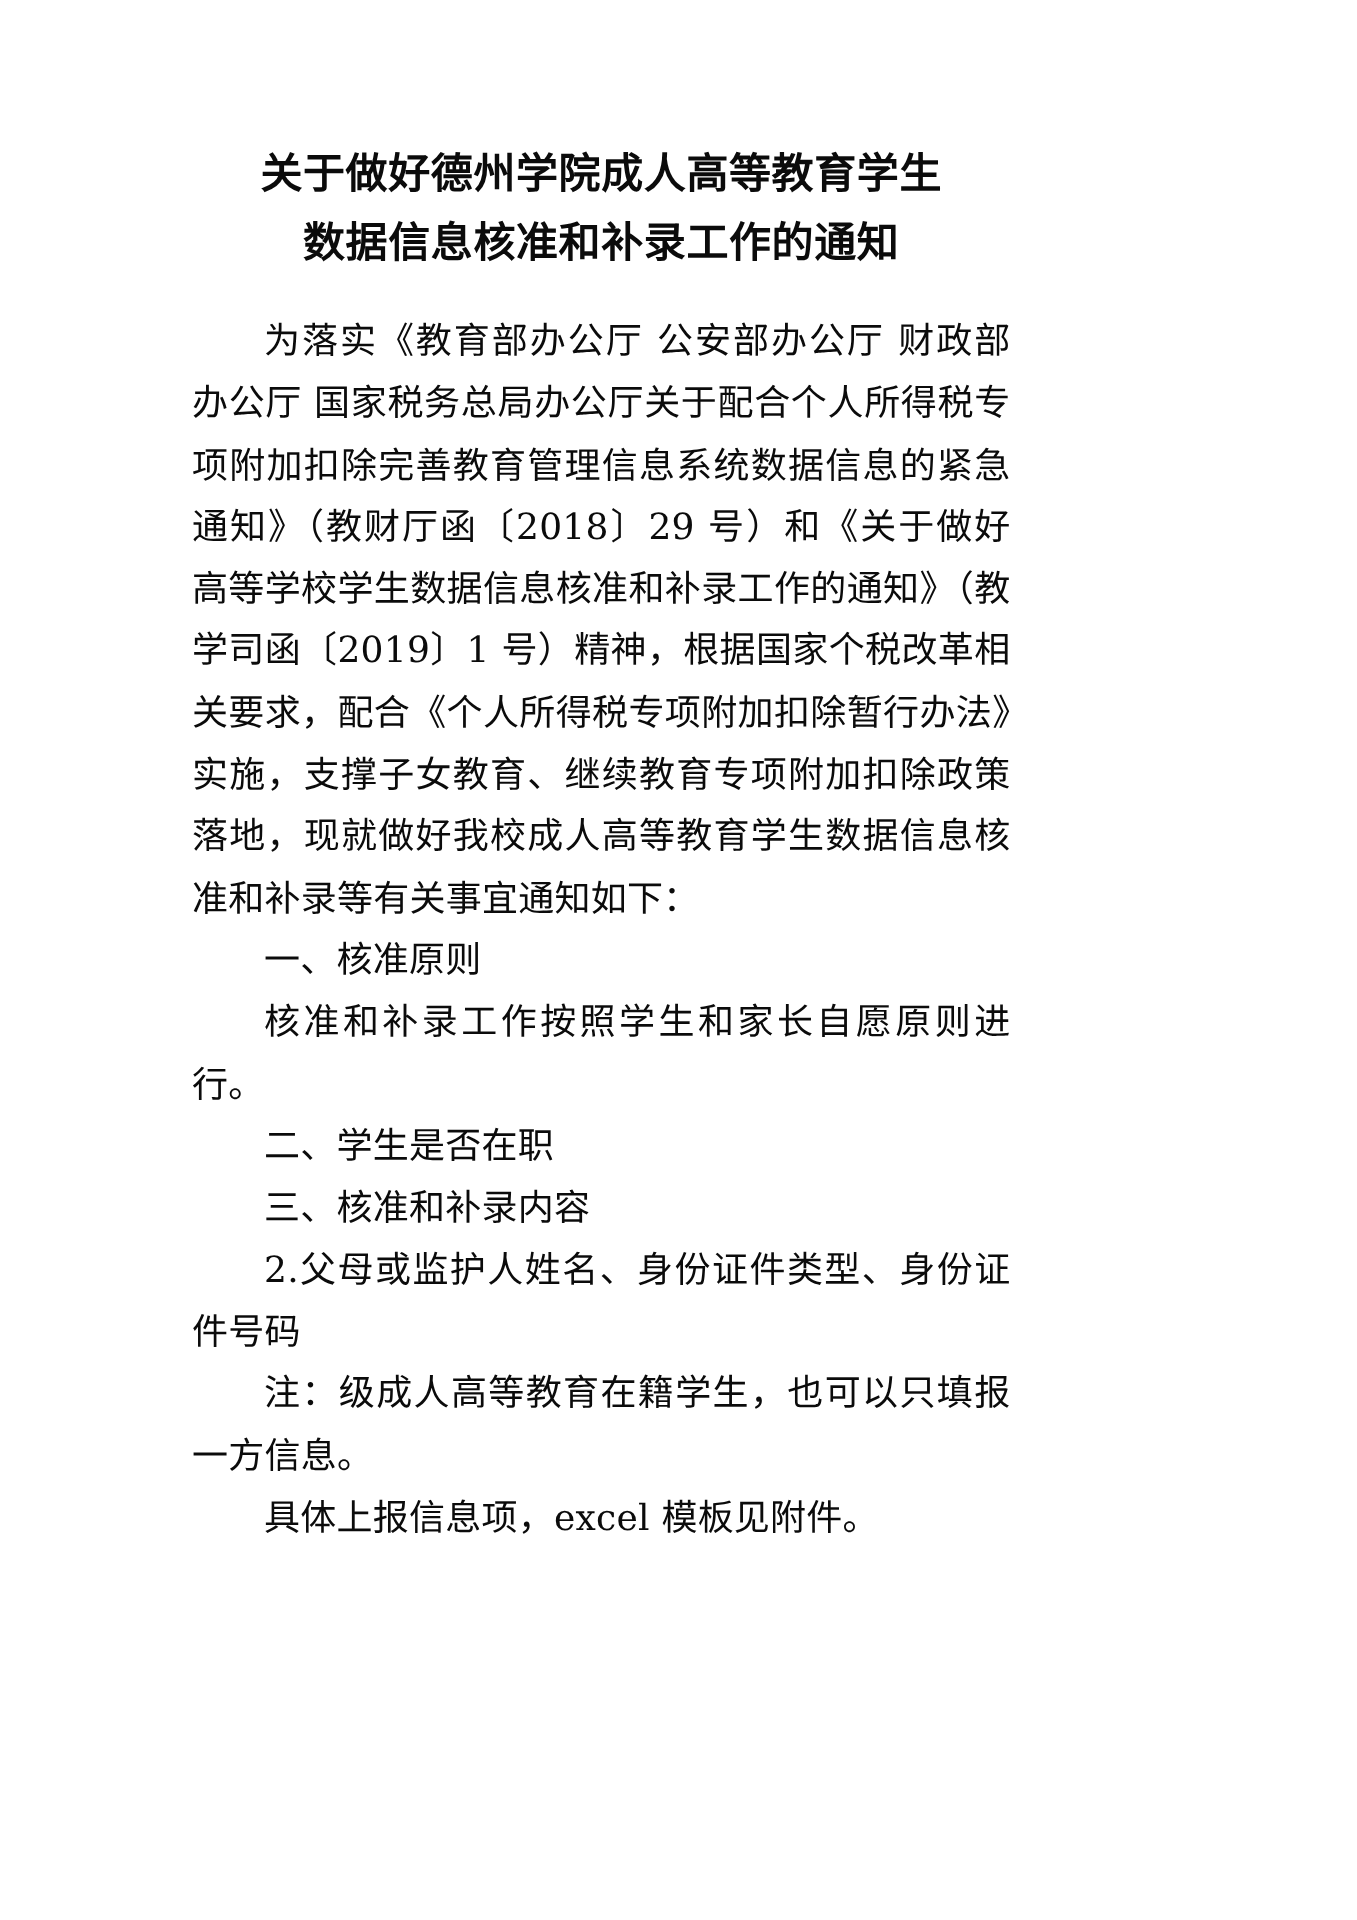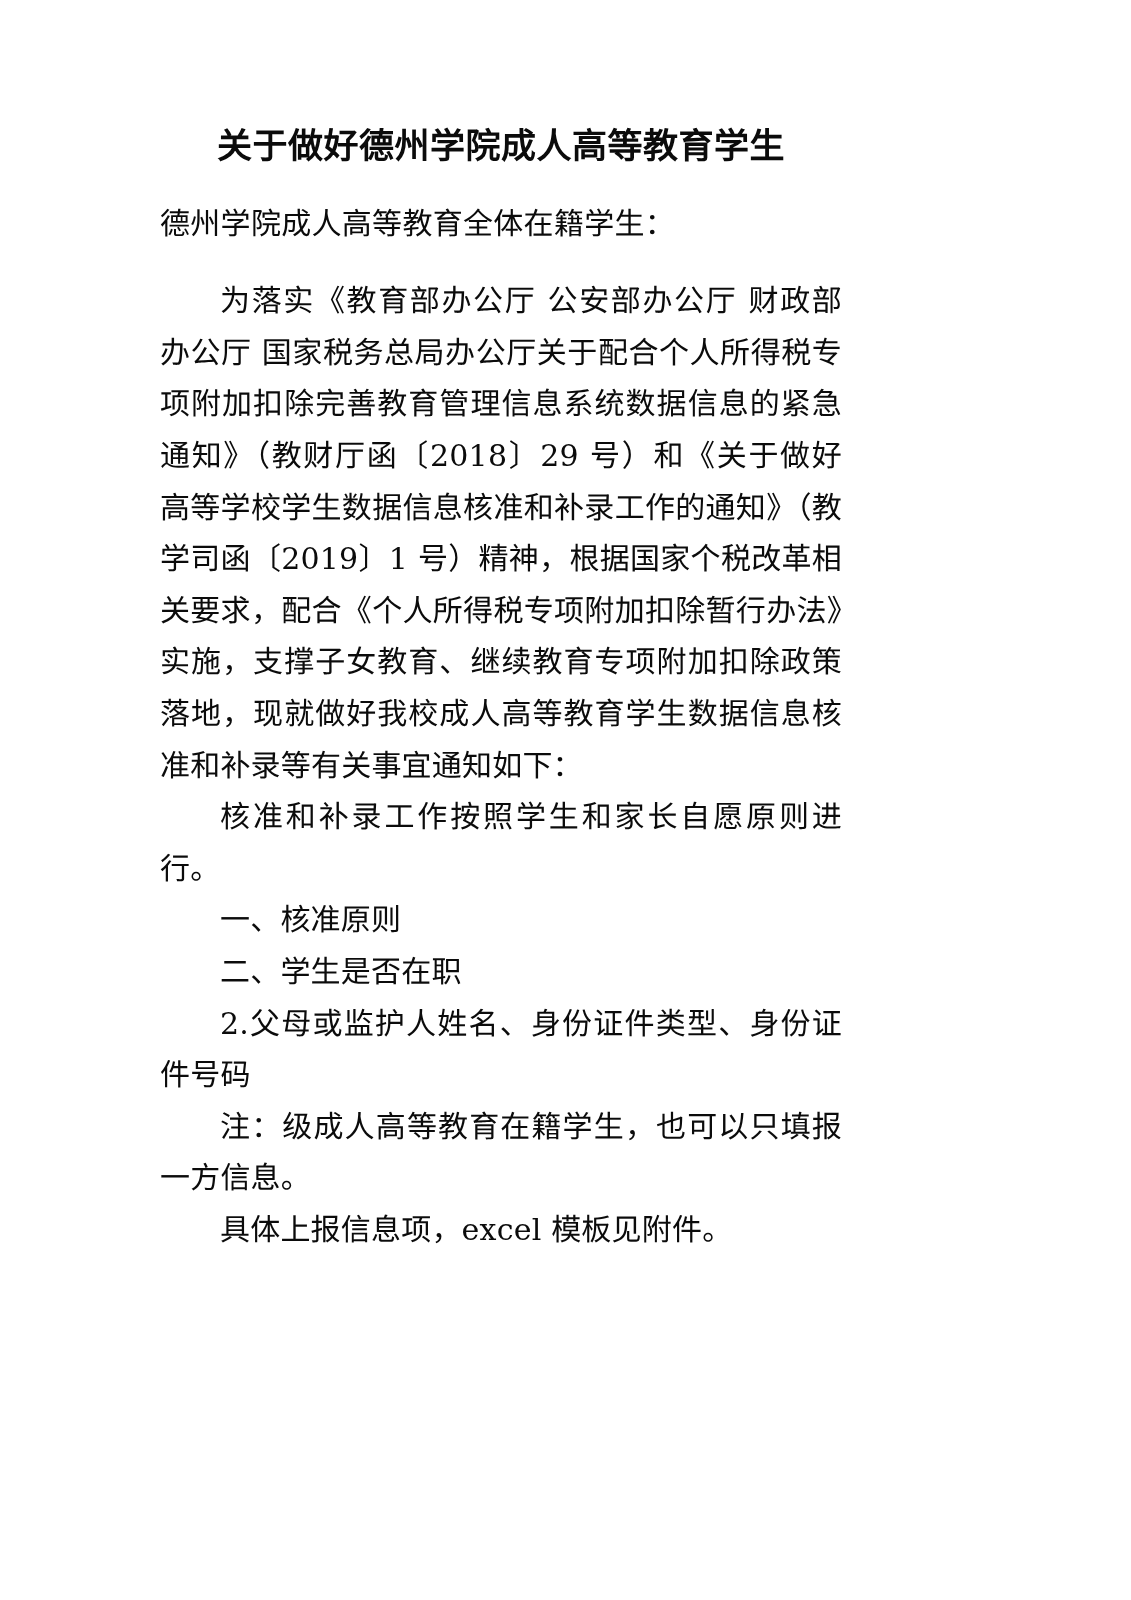--- a/index.html
+++ b/index.html
@@ -60,27 +60,28 @@
     margin-top: 2px;
   }
 </style>
 </head>
 <body>
 
 <div class="page">
 
   <div class="doc-title">
     <span class="line">关于做好德州学院成人高等教育学生</span>
+    <span class="line">数据信息核准和补录工作的通知</span>
   </div>
 
-  <div class="salutation">德州学院成人高等教育全体在籍学生：</div>
 
   <div class="block-main">
     <p class="body-para indent2">为落实《教育部办公厅 公安部办公厅 财政部办公厅 国家税务总局办公厅关于配合个人所得税专项附加扣除完善教育管理信息系统数据信息的紧急通知》（教财厅函〔2018〕29 号）和《关于做好高等学校学生数据信息核准和补录工作的通知》（教学司函〔2019〕1 号）精神，根据国家个税改革相关要求，配合《个人所得税专项附加扣除暂行办法》实施，支撑子女教育、继续教育专项附加扣除政策落地，现就做好我校成人高等教育学生数据信息核准和补录等有关事宜通知如下：</p>
+    <p class="body-para indent2 section-head">一、核准原则</p>
     <p class="body-para indent2 tight">核准和补录工作按照学生和家长自愿原则进行。</p>
-    <p class="body-para indent2 section-head">一、核准原则</p>
     <p class="body-para indent2 section-head">二、学生是否在职</p>
+    <p class="body-para indent2 section-head">三、核准和补录内容</p>
     <p class="body-para indent2 tight">2.父母或监护人姓名、身份证件类型、身份证件号码</p>
     <p class="body-para indent2 tight">注：级成人高等教育在籍学生，也可以只填报一方信息。</p>
     <p class="body-para indent2 tight">具体上报信息项，excel 模板见附件。</p>
   </div>
 
 </div>
 
 </body></html>

